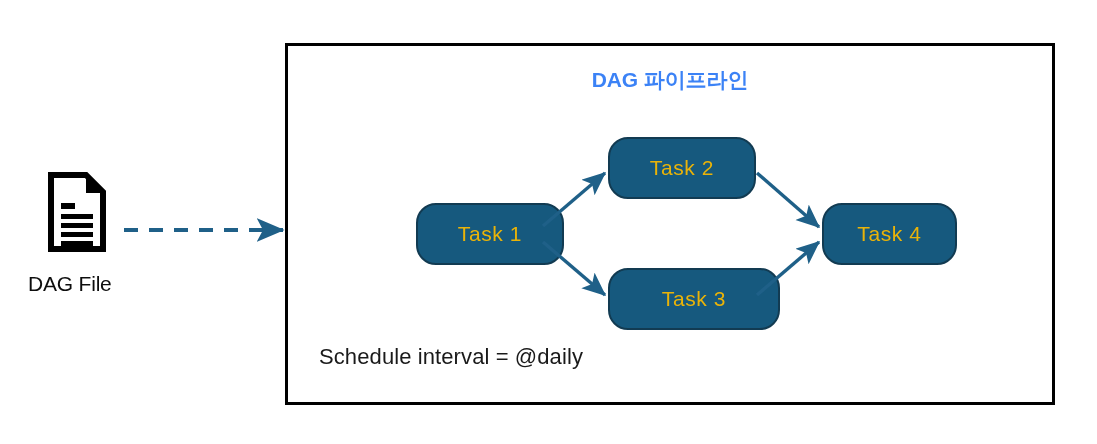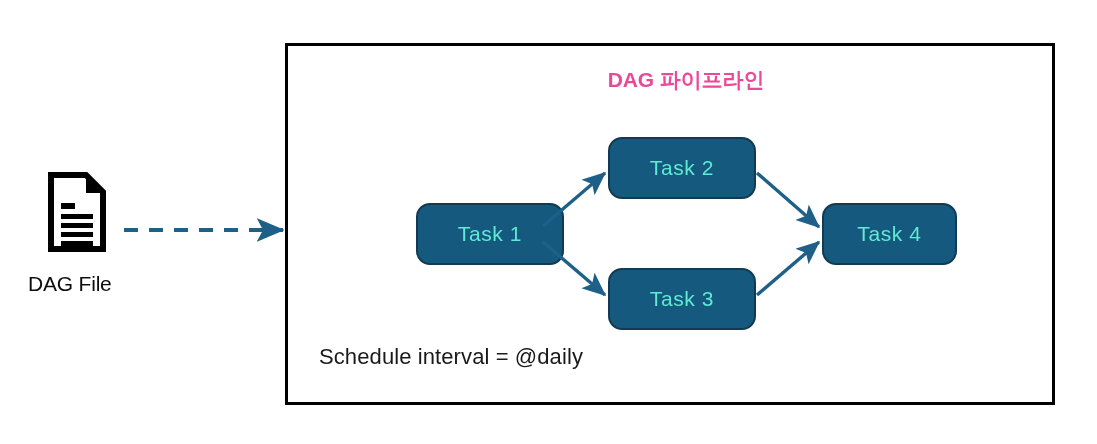--- a/index.html
+++ b/index.html
@@ -68,52 +68,51 @@
   }
 
   .pipeline-title {
     position: absolute;
     left: 0;
     top: 20px;
     width: 100%;
     text-align: center;
     font-size: 21px;
     font-weight: bold;
-    color: #ec4899;
+    color: #3b82f6;
     letter-spacing: -0.1px;
-    padding-left: 16px;
   }
 
   .schedule-text {
     position: absolute;
     left: 31px;
     bottom: 32px;
     font-size: 22px;
     color: #1a1a1a;
     letter-spacing: 0.1px;
   }
 
   
   .task-node {
     position: absolute;
     background: #16597e;
     border: 2px solid #123b52;
-    border-radius: 14px;
+    border-radius: 20px;
     box-sizing: border-box;
-    color: #5eead4;
+    color: #eab308;
     font-size: 21px;
     display: flex;
     align-items: center;
     justify-content: center;
     letter-spacing: 0.6px;
   }
 
   #task-1 { left: 416px; top: 203px; width: 148px; height: 62px; }
   #task-2 { left: 608px; top: 137px; width: 148px; height: 62px; }
-  #task-3 { left: 608px; top: 268px; width: 148px; height: 62px; }
+  #task-3 { left: 608px; top: 268px; width: 172px; height: 62px; }
   #task-4 { left: 822px; top: 203px; width: 135px; height: 62px; }
 
   
   #arrow-layer {
     position: absolute;
     left: 0; top: 0;
     width: 1097px;
     height: 444px;
     pointer-events: none;
   }

